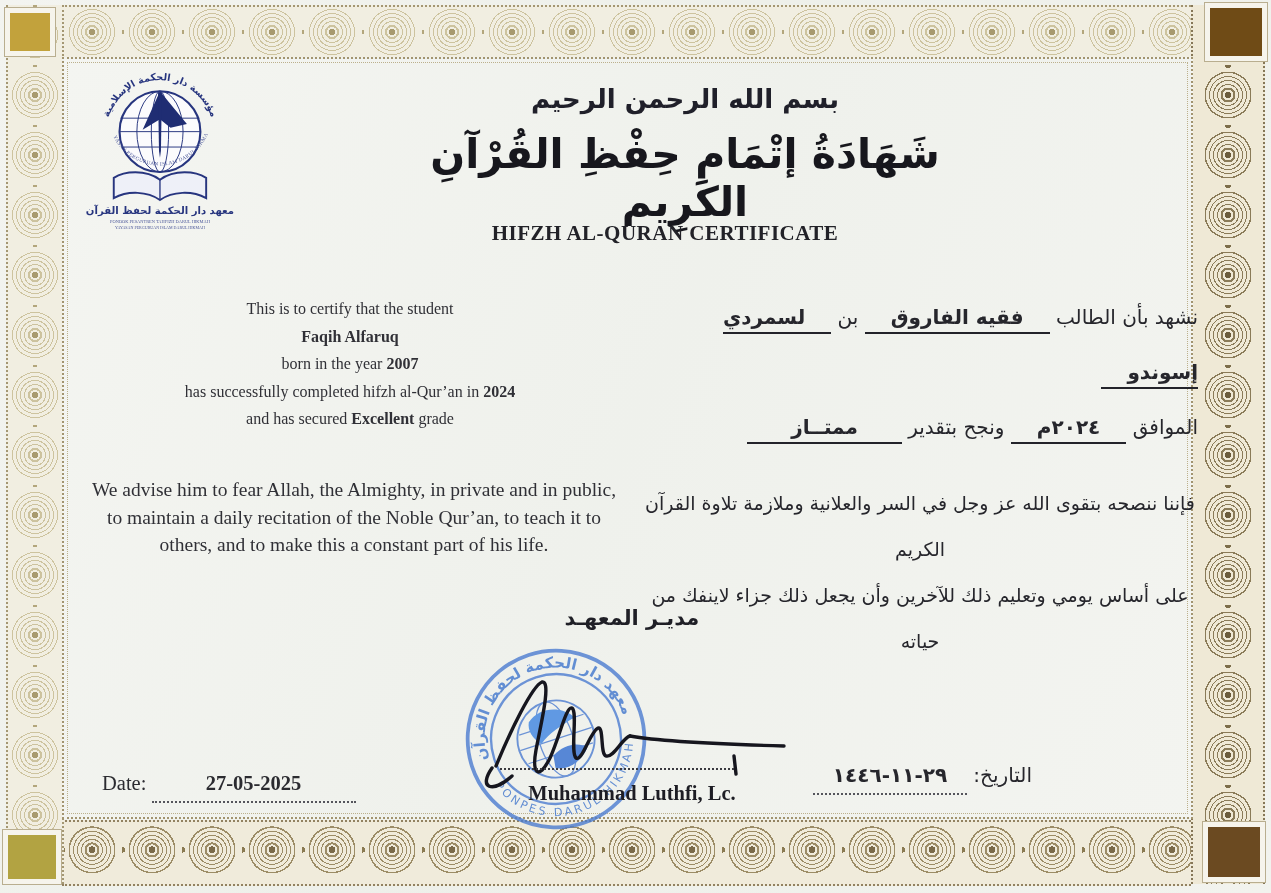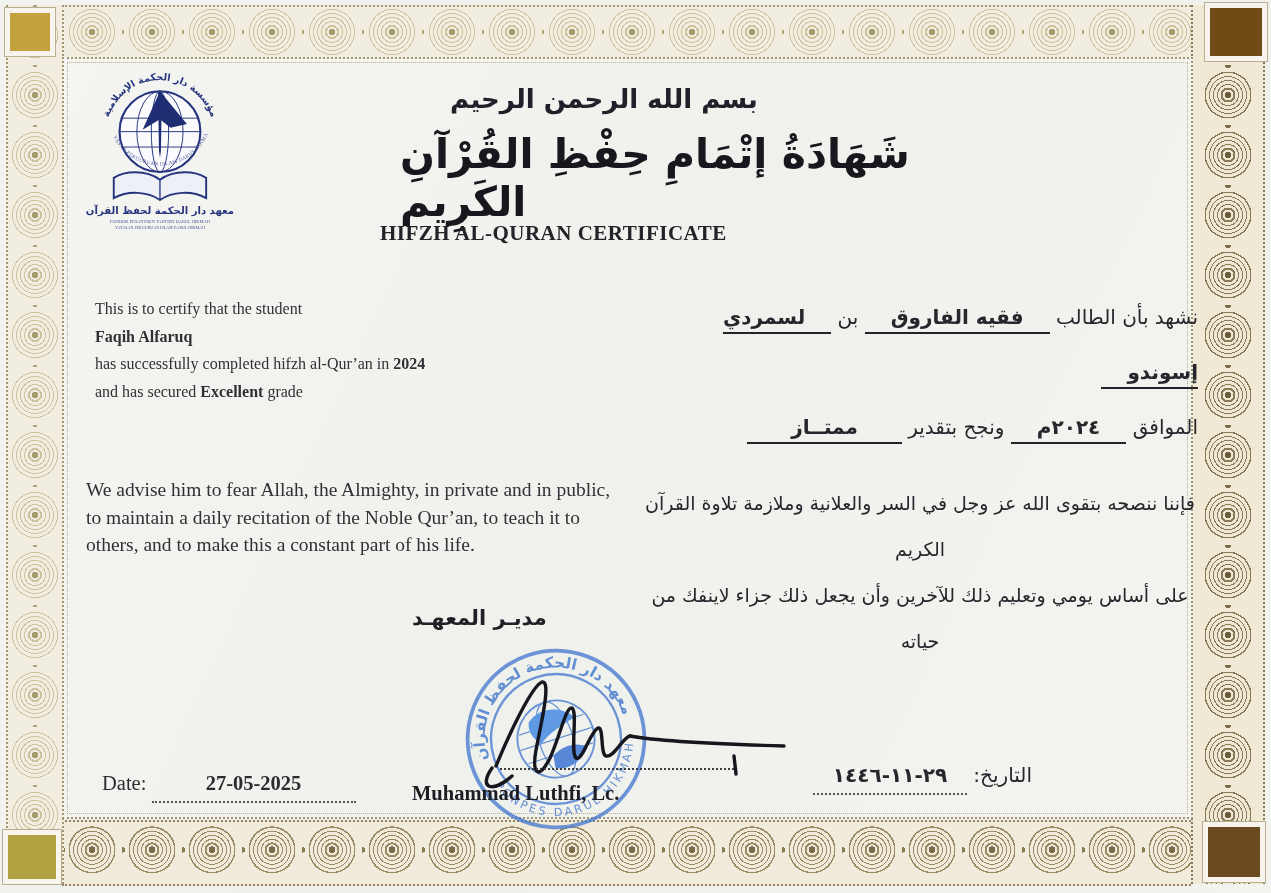--- a/index.html
+++ b/index.html
@@ -44,21 +44,21 @@
   .corner.bl{left:3px;bottom:9px;width:48px;height:44px;background:#b2a342;}
   .corner.br{right:6px;bottom:11px;width:52px;height:50px;background:#6b4a21;}
   .inner-frame{
     position:absolute;top:57px;left:62px;right:78px;bottom:74px;
     background:linear-gradient(115deg,#f4f5f1,#eff1ec 50%,#f3f4f0);
     border:2px dotted #a2946f;outline:1px dotted #bcb08c;outline-offset:-6px;
   }
   
   .abs{position:absolute;}
   .ar{font-family:"DejaVu Sans",sans-serif;}
-  .center{}
+  .center{text-align:center;}
   .bismillah{left:450px;width:470px;top:84px;font-size:26px;font-weight:bold;color:#20202a;}
   .calligraphy{left:400px;width:570px;top:130px;font-size:41px;font-weight:bold;color:#17171d;letter-spacing:-1px;}
   .title-en{left:380px;width:570px;top:221px;font-size:21px;font-weight:bold;letter-spacing:.5px;color:#222228;}
   .cert-en{left:95px;width:510px;top:295px;font-size:16px;line-height:27.5px;color:#303036;}
   .u{font-weight:bold;text-underline-offset:3px;}
   .cert-ar{left:642px;width:556px;top:290px;font-size:20px;line-height:55px;color:#26262c;direction:rtl;text-align:right;}
   .blank-ar{font-weight:bold;border-bottom:2px solid #23232a;padding:0 26px 3px;}
   .blank-ar.wide{padding:0 44px 3px;}
   .advice-en{left:86px;width:536px;top:476px;font-size:19.5px;line-height:27.5px;color:#303036;}
   .advice-ar{left:638px;width:564px;top:480px;font-size:19px;line-height:46px;color:#26262c;direction:rtl;text-align:center;}
@@ -115,20 +115,21 @@
     <text x="81" y="173" text-anchor="middle" font-size="4.2" fill="#4a5699">YAYASAN PERGURUAN ISLAM DARUL HIKMAH</text>
   </svg>
 
   <div class="abs bismillah ar center">بسم الله الرحمن الرحيم</div>
   <div class="abs calligraphy ar center">شَهَادَةُ إتْمَامِ حِفْظِ القُرْآنِ الكَرِيم</div>
   <div class="abs title-en center">HIFZH AL-QURAN CERTIFICATE</div>
 
   <div class="abs cert-en center">
     <div>This is to certify that the student</div>
     <div><span class="u">Faqih Alfaruq</span></div>
+    <div><span>born in the year </span><span class="u">2007</span></div>
     <div><span>has successfully completed hifzh al-Qur’an in </span><span class="u">2024</span></div>
     <div><span>and has secured </span><span class="u">Excellent</span><span> grade</span></div>
   </div>
 
   <div class="abs cert-ar ar">
     <div><span>نشهد بأن الطالب </span><span class="blank-ar">فقيه الفاروق</span><span> بن </span><span class="blank-ar">لسمردي إسوندو</span></div>
     <div><span>الموافق </span><span class="blank-ar">٢٠٢٤م</span><span> ونجح بتقدير </span><span class="blank-ar wide">ممتــاز</span></div>
   </div>
 
   <div class="abs advice-en center">We advise him to fear Allah, the Almighty, in private and in public, to maintain a daily recitation of the Noble Qur’an, to teach it to others, and to make this a constant part of his life.</div>

